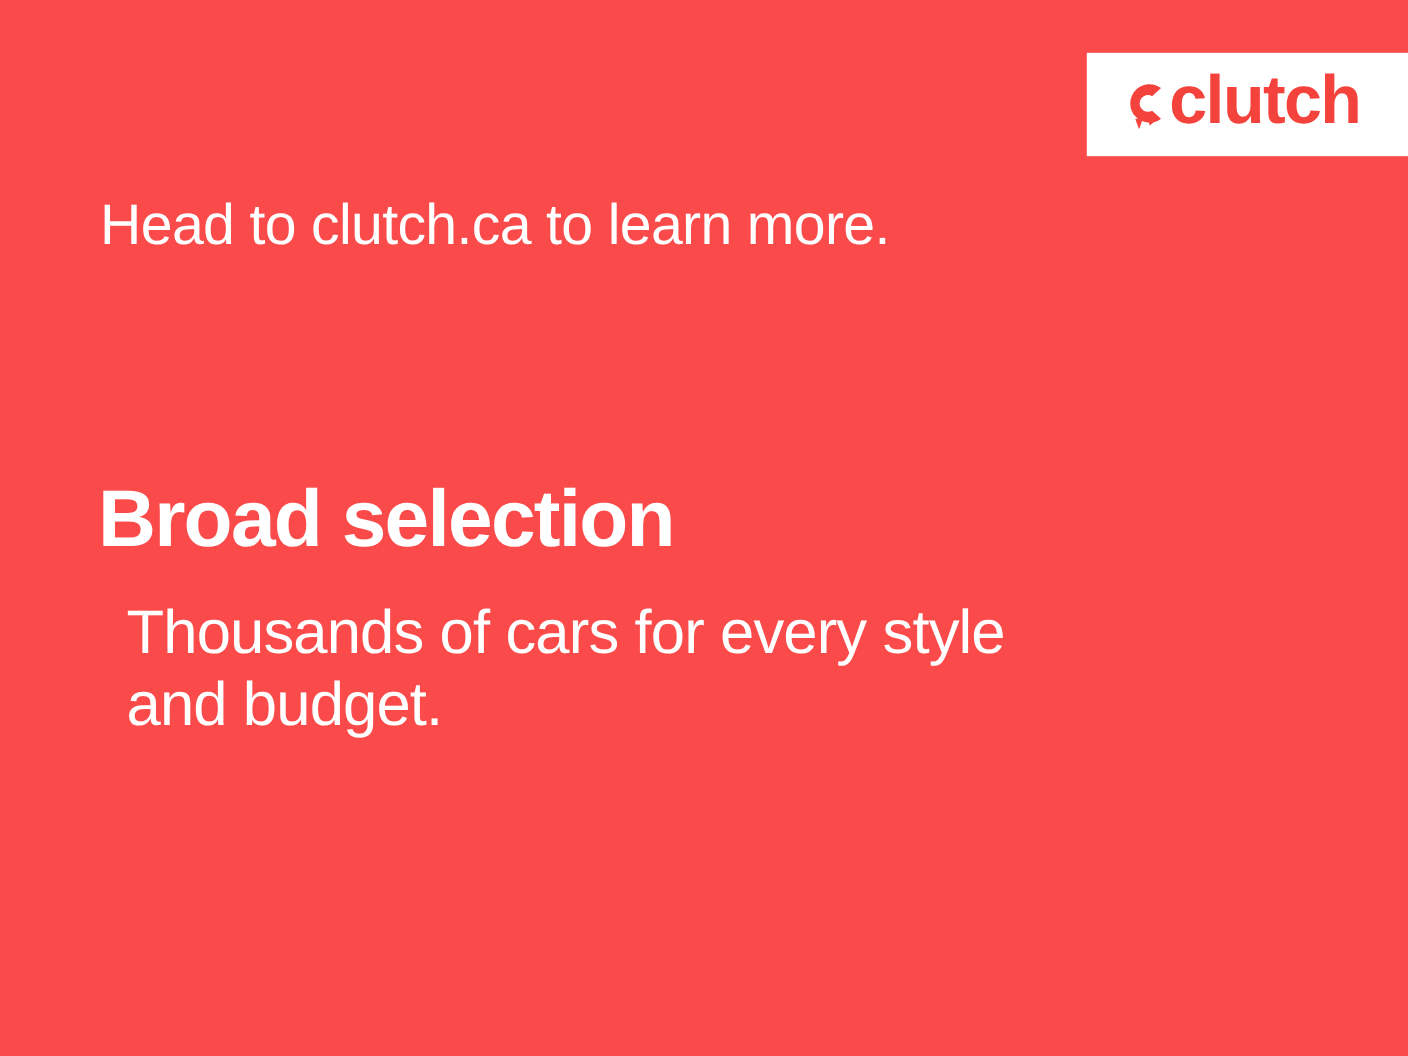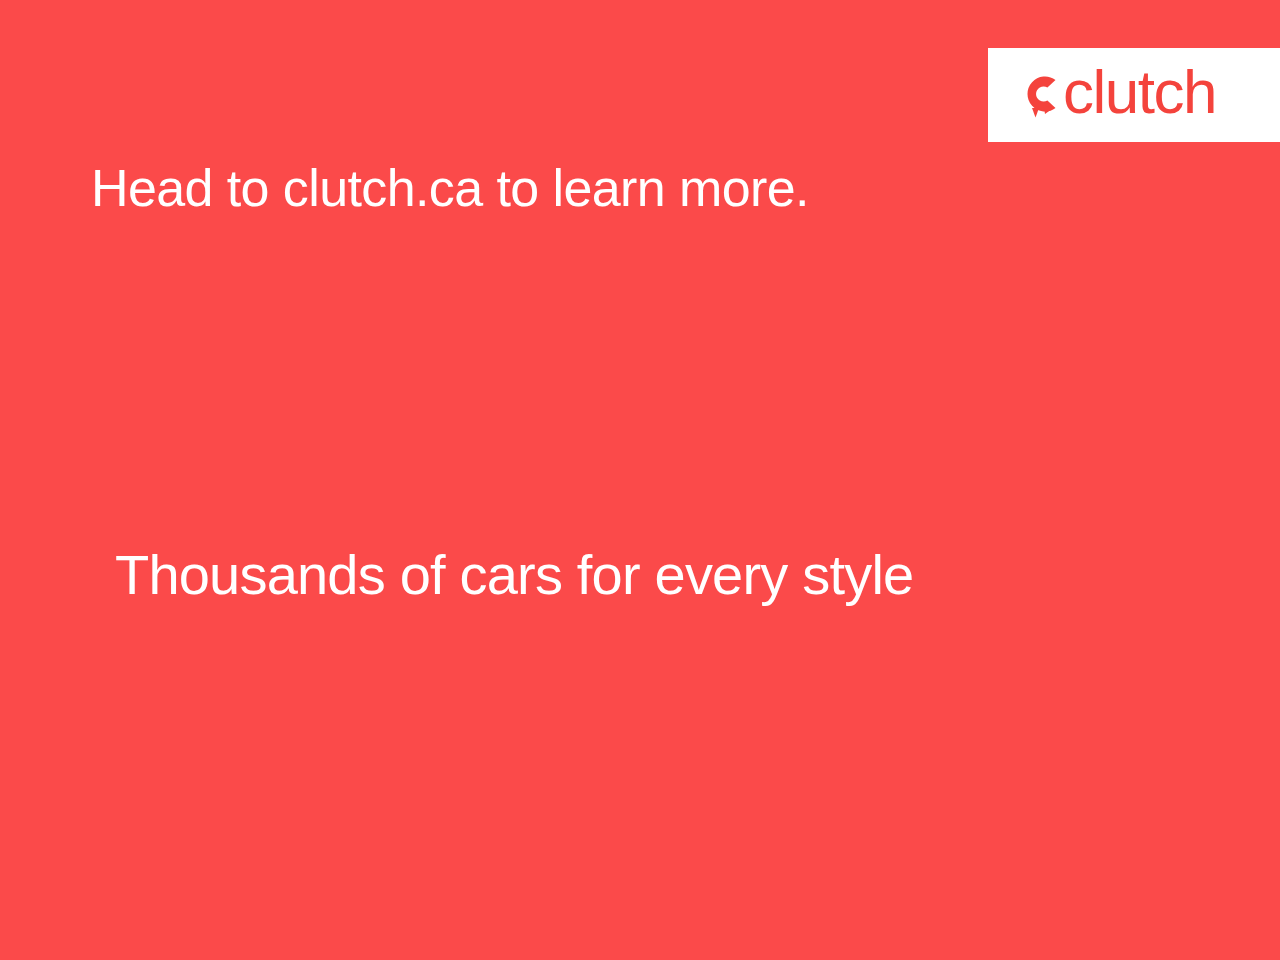--- a/index.html
+++ b/index.html
@@ -57,34 +57,34 @@
   .logo-mark svg {
     display: block;
     width: 48px;
     height: 56px;
   }
 
   .logo-word {
     color: #f4433c;
     font-family: "Liberation Sans", sans-serif;
     font-size: 62px;
-    font-weight: 400;
+    font-weight: 700;
     letter-spacing: -1.5px;
     line-height: 1;
     margin-left: -2px;
     white-space: nowrap;
     position: relative;
     top: -3px;
   }
 
   
   .eyebrow {
     position: absolute;
     left: 91px;
-    top: 160px;
+    top: 177px;
     color: #ffffff;
     font-size: 52px;
     font-weight: 500;
     letter-spacing: -0.6px;
     line-height: 1.1;
     white-space: nowrap;
   }
 
   .headline {
     position: absolute;
@@ -136,18 +136,20 @@
           <path d="M29.5 38.0 L 38.5 41.5 L 31.0 47.0 Z" fill="#f4433c"></path>
         </svg>
       </span>
 
       <span class="logo-word">clutch</span>
     </div>
   </div>
 
   <div class="eyebrow">Head to clutch.ca to learn more.</div>
 
+  <div class="headline">Broad selection</div>
 
   <div class="subhead">
     <span class="line">Thousands of cars for every style</span>
+    <span class="line">and budget.</span>
   </div>
 
 </div>
 
 </body></html>

